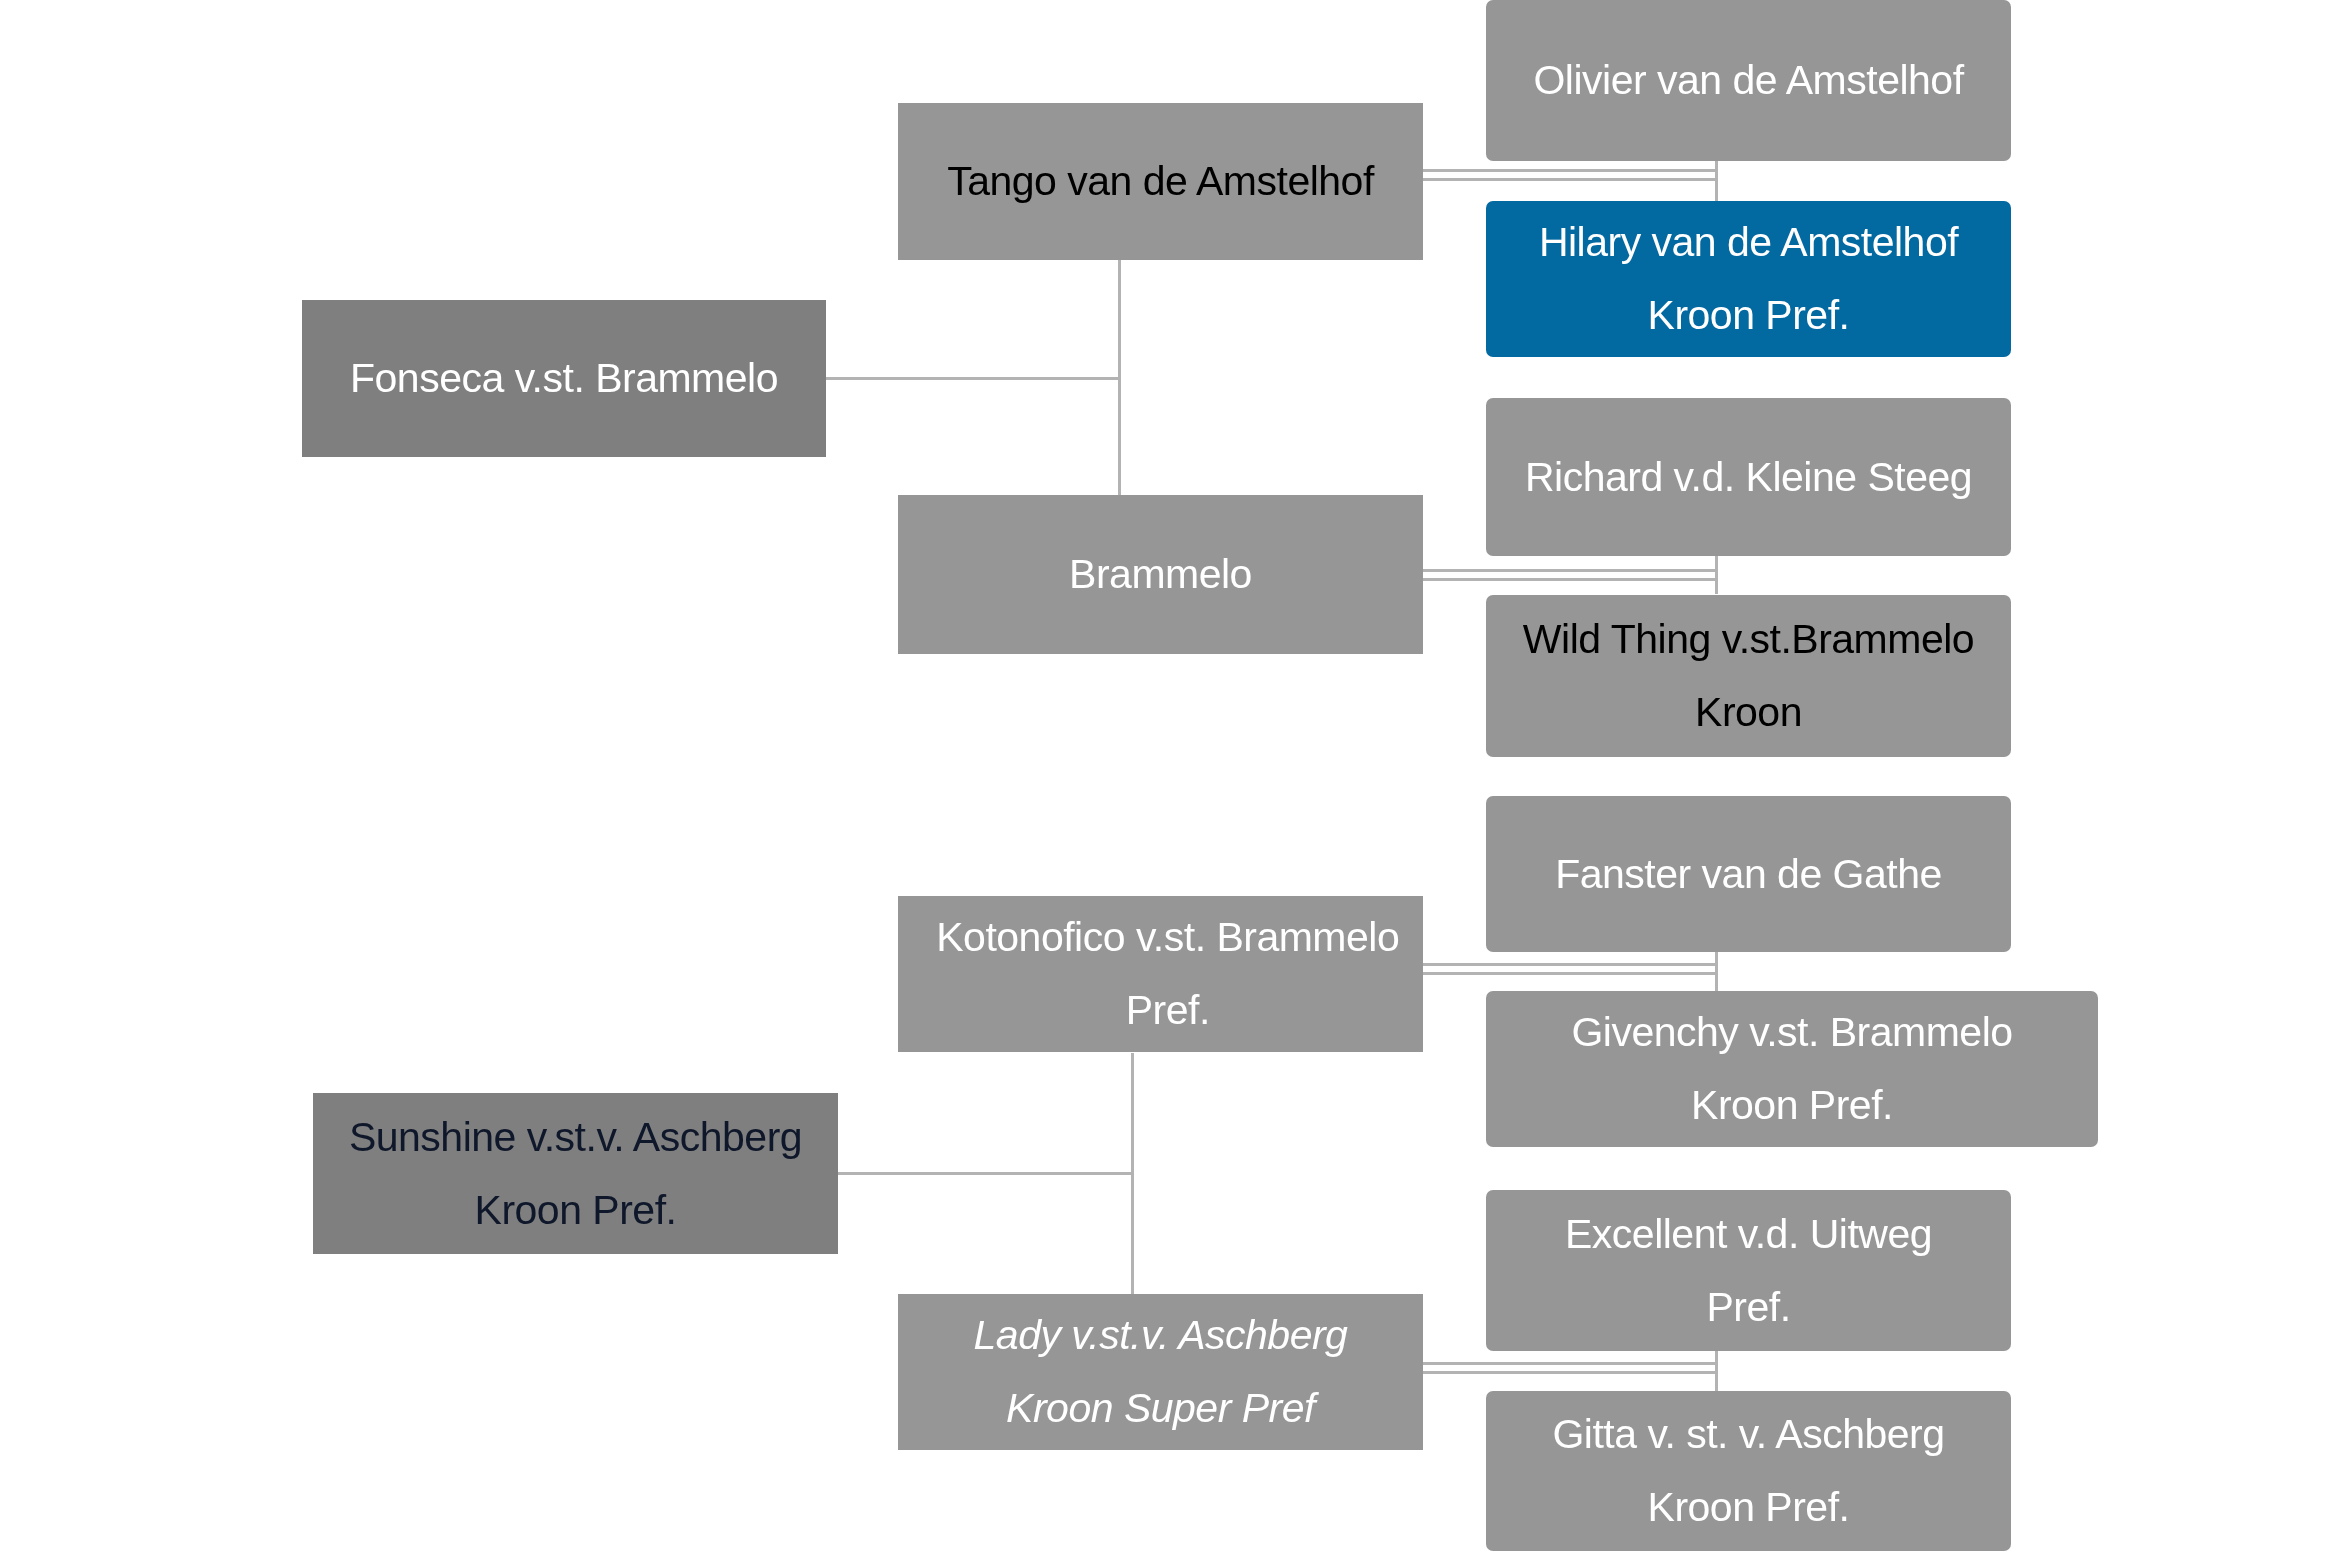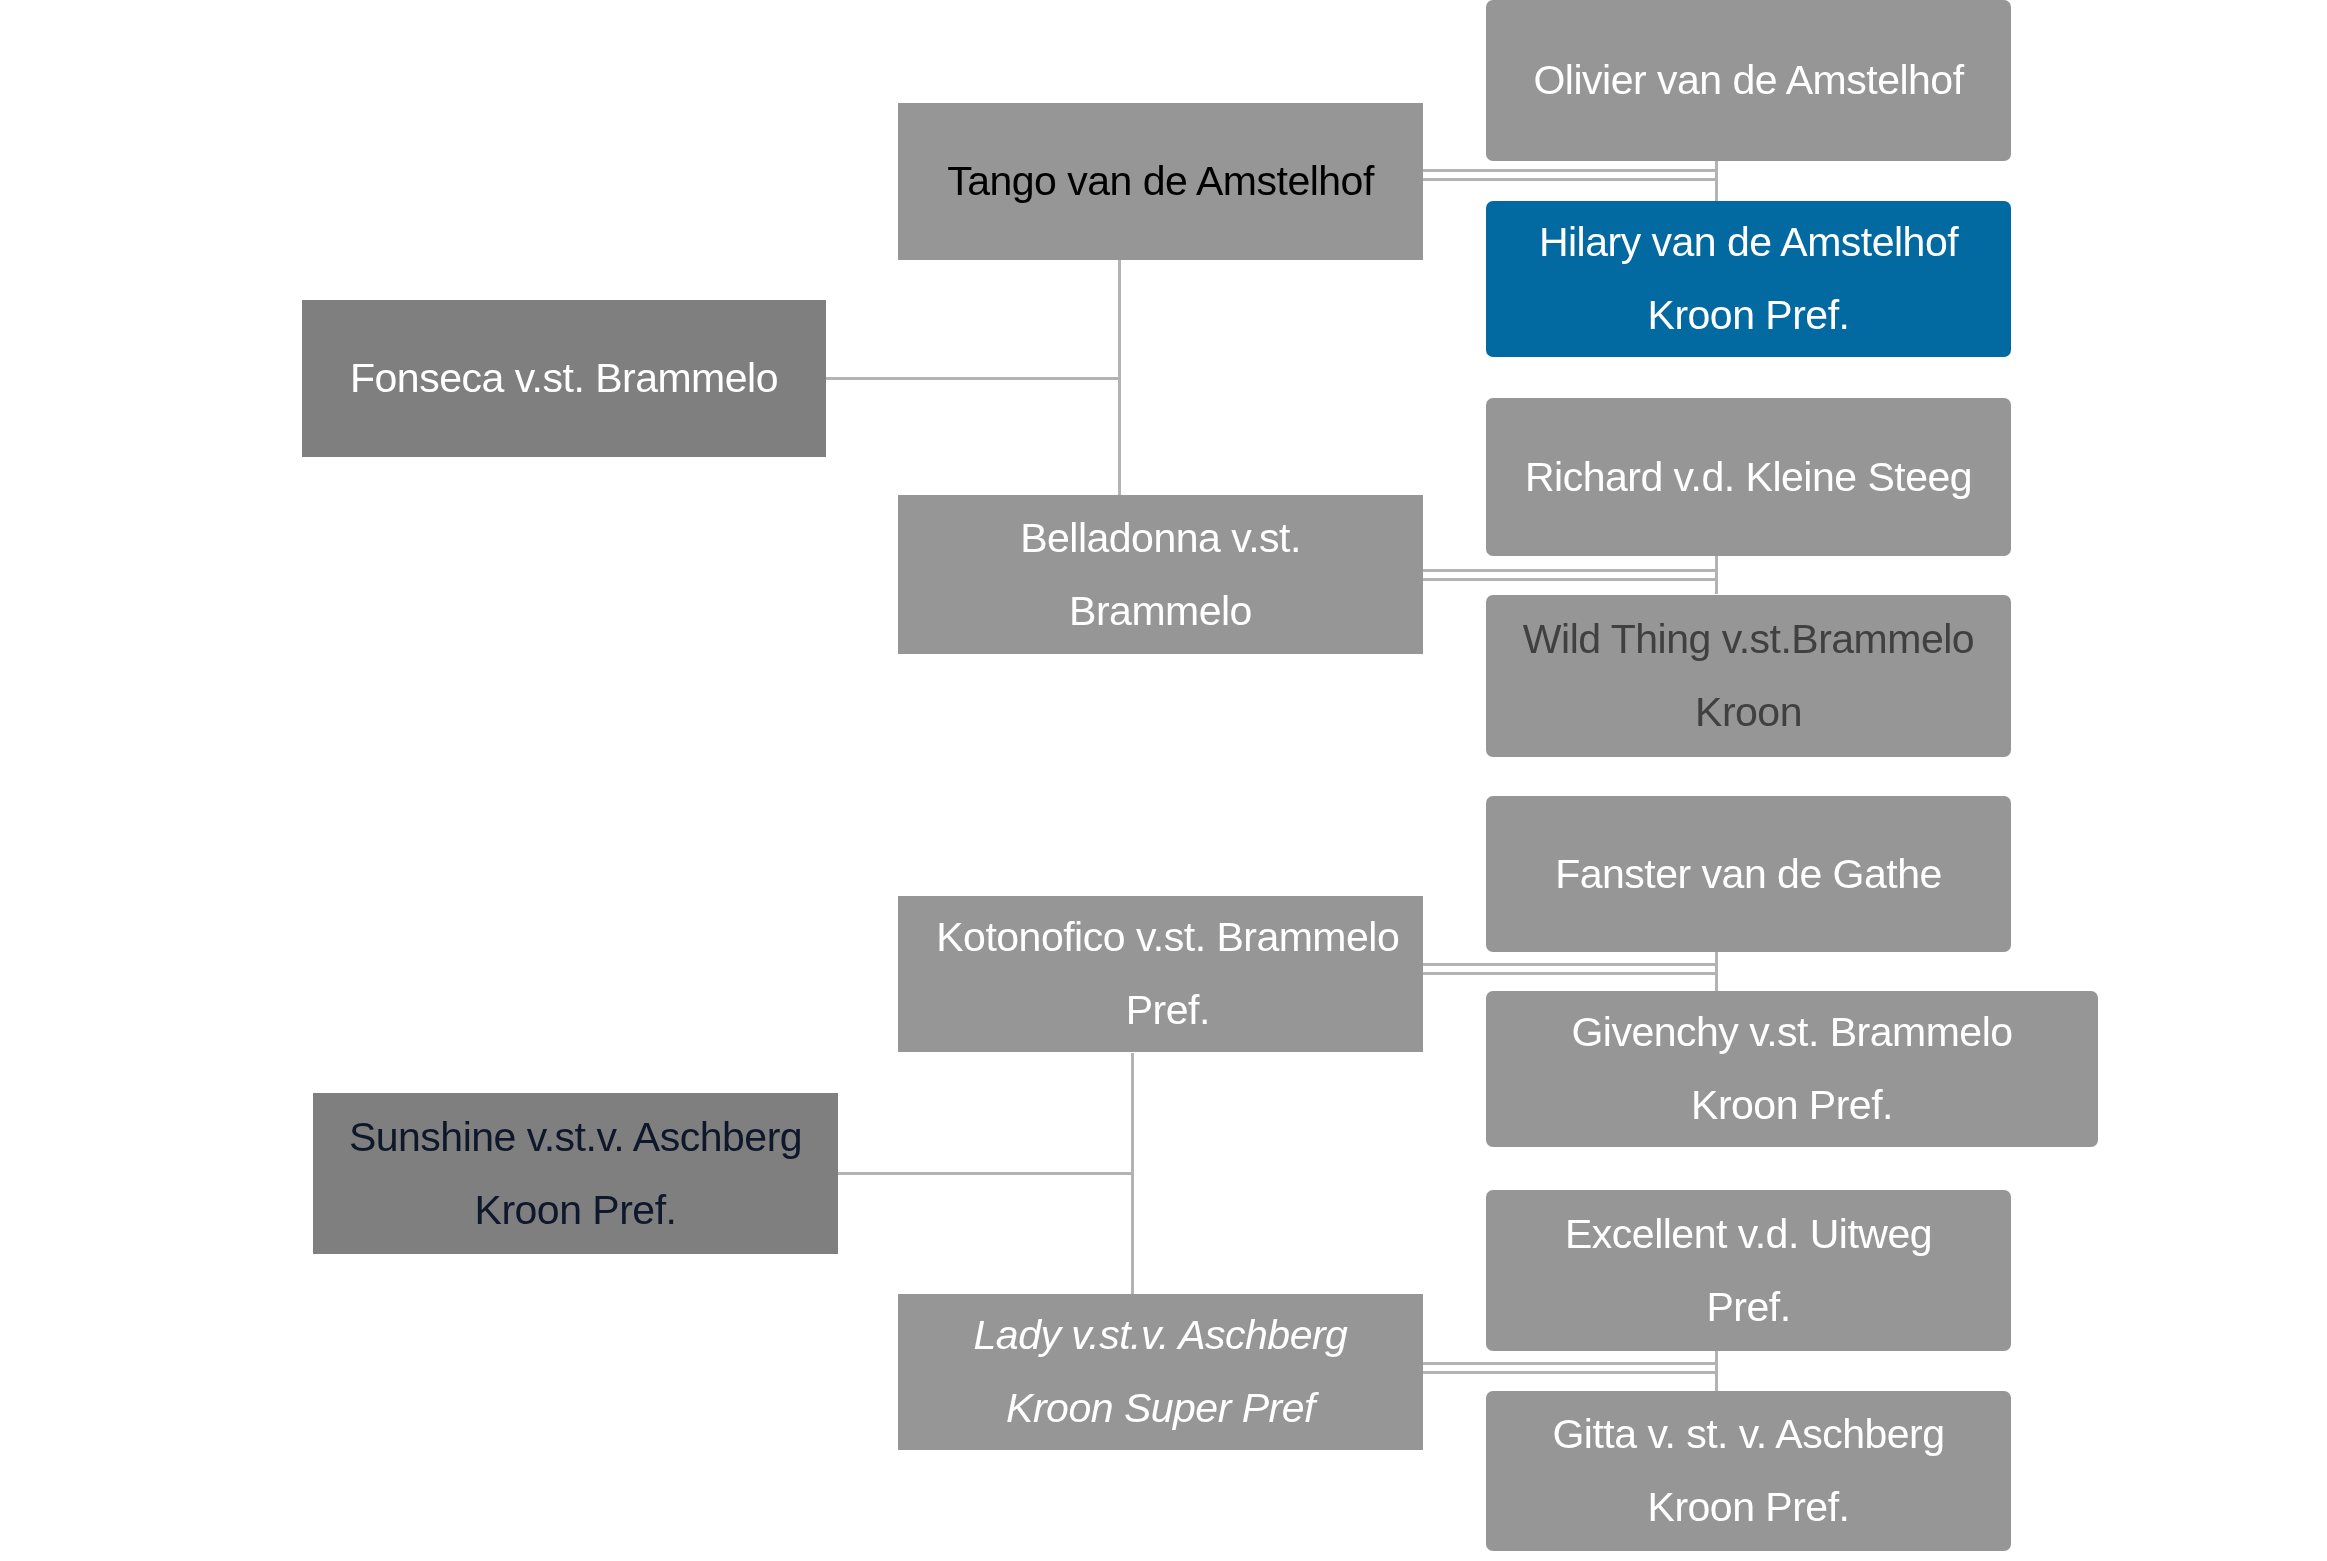--- a/index.html
+++ b/index.html
@@ -106,21 +106,20 @@
   </div>
   <div class="node lvl1" id="n-sunshine" style="background: rgb(127, 127, 127); color: #0f172a;">
     <div class="line">Sunshine v.st.v. Aschberg</div>
     <div class="line">Kroon Pref.</div>
   </div>
 
   <div class="node lvl2" id="n-tango" style="background: rgb(150, 150, 150); color: #000000;">
     <div class="line">Tango van de Amstelhof</div>
   </div>
   <div class="node lvl2" id="n-belladonna" style="background: rgb(150, 150, 150); color: rgb(255, 255, 255);">
-    <div class="line">Belladonna v.st.</div>
     <div class="line">Brammelo</div>
   </div>
   <div class="node lvl2" id="n-kotonofico" style="background: rgb(150, 150, 150); color: rgb(255, 255, 255); padding-left: 20px;">
     <div class="line">Kotonofico v.st. Brammelo</div>
     <div class="line">Pref.</div>
   </div>
   <div class="node lvl2" id="n-lady" style="background: rgb(150, 150, 150); color: rgb(255, 255, 255); font-style: italic;">
     <div class="line">Lady v.st.v. Aschberg</div>
     <div class="line">Kroon Super Pref</div>
   </div>
@@ -128,21 +127,21 @@
   <div class="node lvl3" id="n-olivier" style="background: rgb(150, 150, 150); color: rgb(255, 255, 255);">
     <div class="line">Olivier van de Amstelhof</div>
   </div>
   <div class="node lvl3" id="n-hilary" style="background: #0369a1; color: rgb(255, 255, 255);">
     <div class="line">Hilary van de Amstelhof</div>
     <div class="line">Kroon Pref.</div>
   </div>
   <div class="node lvl3" id="n-richard" style="background: rgb(150, 150, 150); color: rgb(255, 255, 255);">
     <div class="line">Richard v.d. Kleine Steeg</div>
   </div>
-  <div class="node lvl3" id="n-wildthing" style="background: rgb(150, 150, 150); color: #404040;">
+  <div class="node lvl3" id="n-wildthing" style="background: rgb(150, 150, 150); color: #000000;">
     <div class="line">Wild Thing v.st.Brammelo</div>
     <div class="line">Kroon</div>
   </div>
   <div class="node lvl3" id="n-fanster" style="background: rgb(150, 150, 150); color: rgb(255, 255, 255);">
     <div class="line">Fanster van de Gathe</div>
   </div>
   <div class="node lvl3" id="n-givenchy" style="background: rgb(150, 150, 150); color: rgb(255, 255, 255);">
     <div class="line">Givenchy v.st. Brammelo</div>
     <div class="line">Kroon Pref.</div>
   </div>

